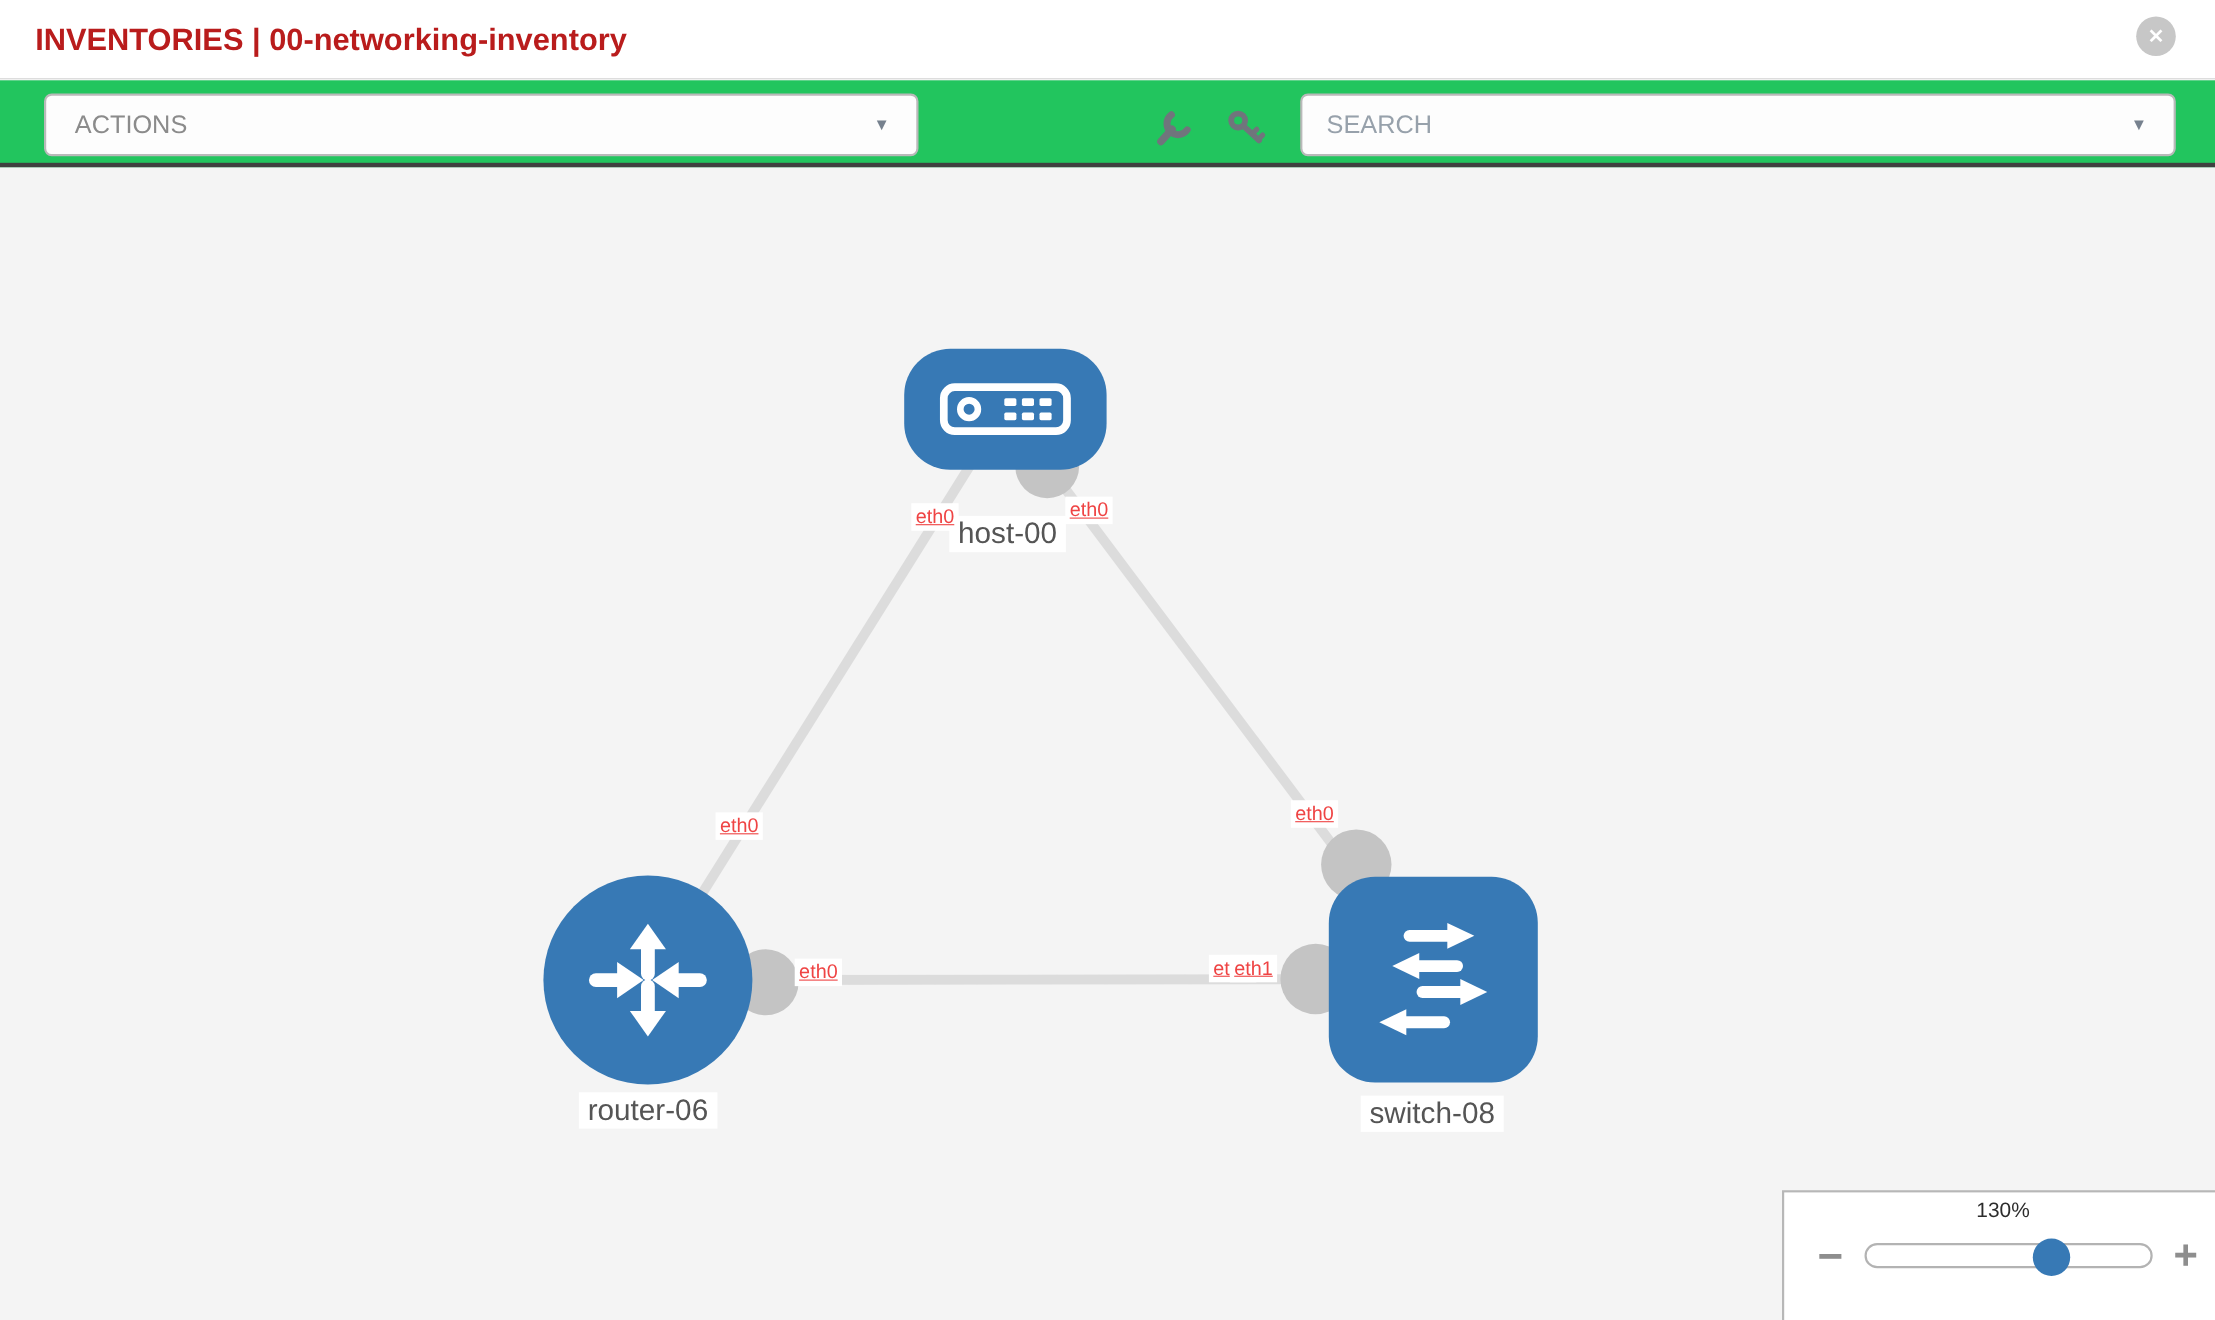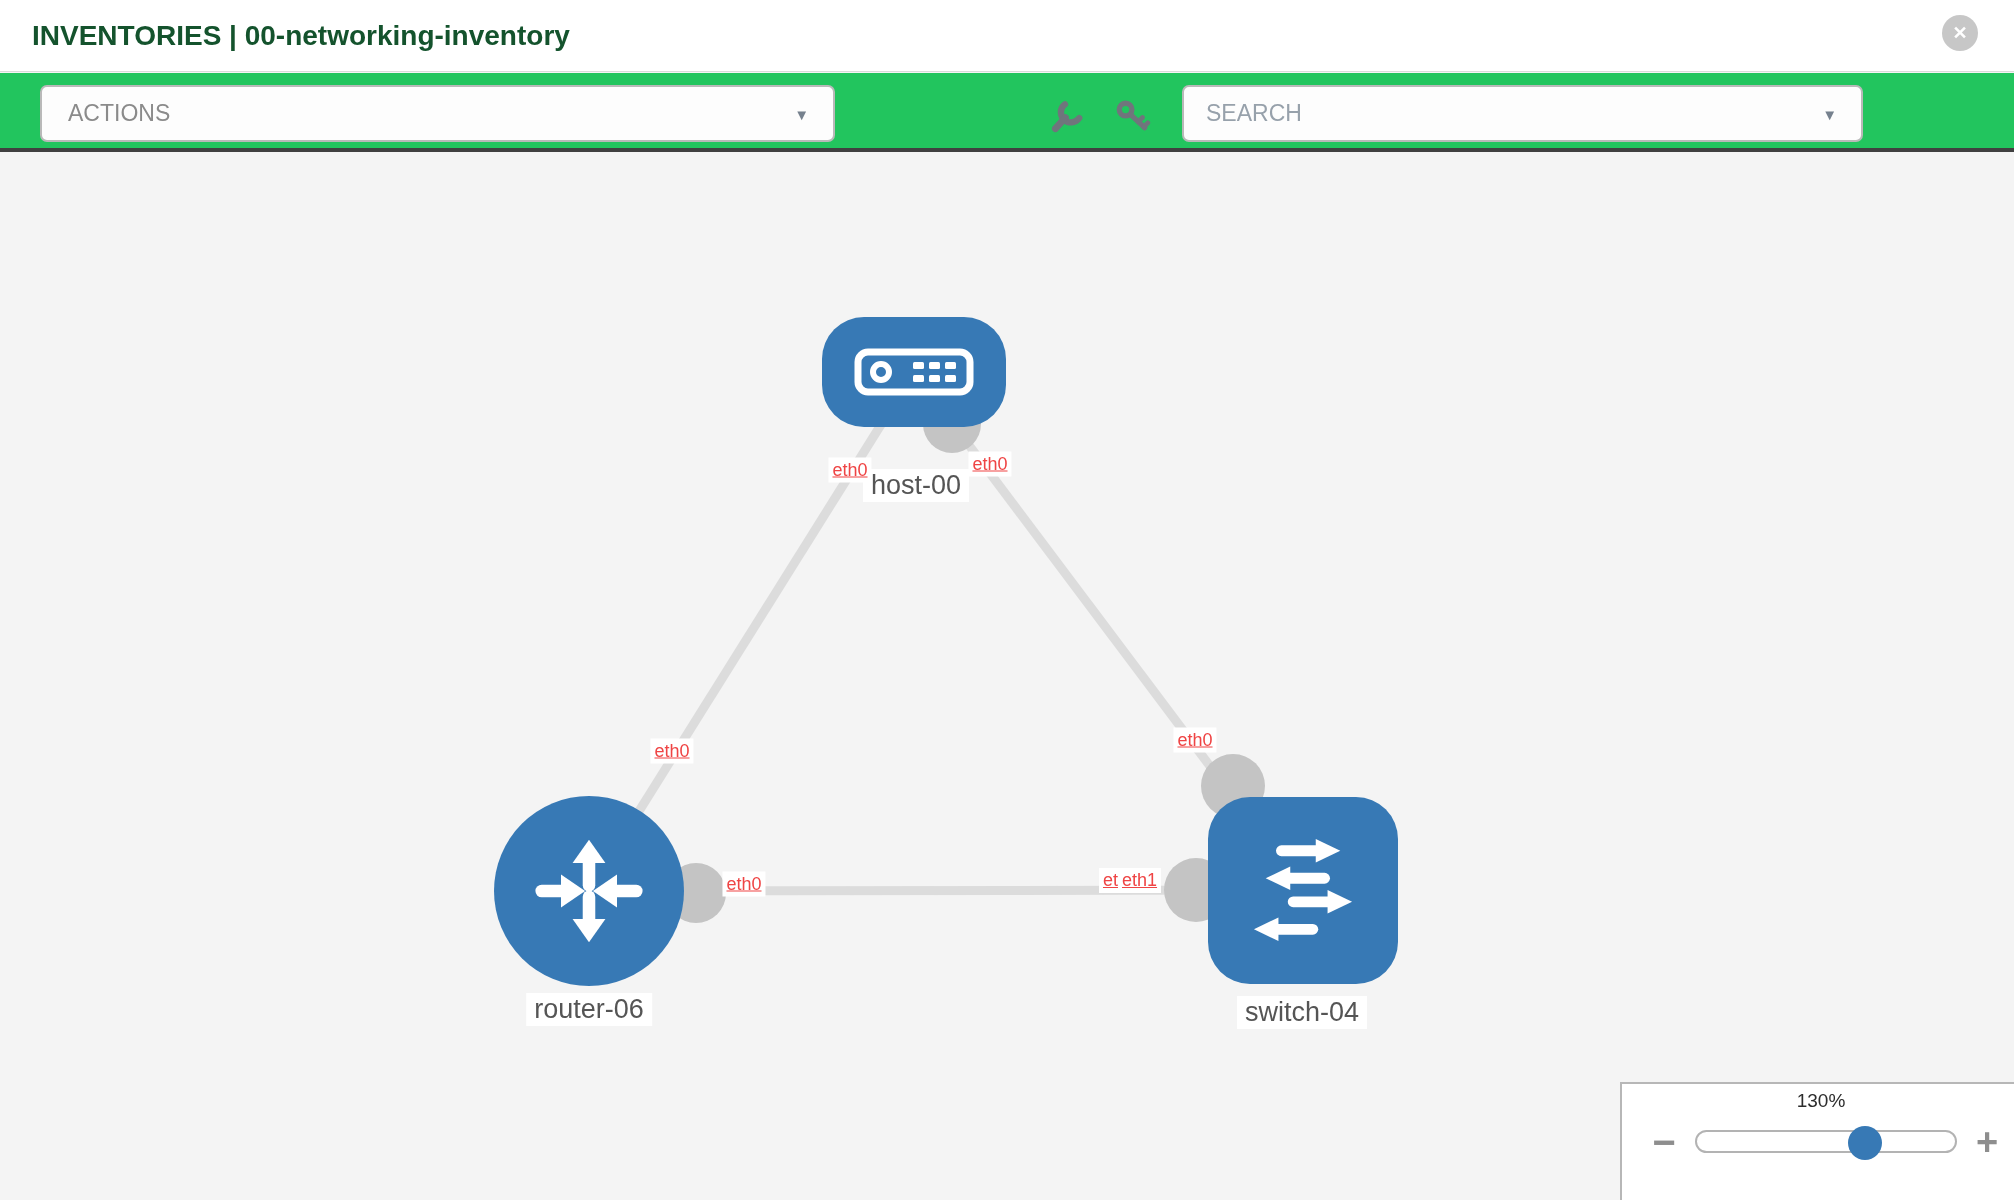--- a/index.html
+++ b/index.html
@@ -10,41 +10,41 @@
     font-family:"Liberation Sans", sans-serif;
   }
 
   
   .header {
     position:absolute; left:0; top:0; width:2014px; height:72px;
     background:#ffffff; border-bottom:1px solid #dadada; z-index:10;
   }
   .title {
     position:absolute; left:32px; top:50%; transform:translateY(-50%);
-    font-size:28px; font-weight:bold; color:#14532d; white-space:nowrap;
+    font-size:28px; font-weight:bold; color:#b91c1c; white-space:nowrap;
   }
   .close-btn {
     position:absolute; left:1942px; top:15px; width:36px; height:36px;
     border-radius:50%; background:#c7c7c7; color:#ffffff;
     display:flex; align-items:center; justify-content:center;
     font-size:18px; font-weight:bold; cursor:pointer;
   }
 
   
   .toolbar {
     position:absolute; left:0; top:73px; width:2014px; height:79px;
     background:#22c55e; border-bottom:4px solid #404040; z-index:9;
   }
   .dropdown {
     position:absolute; top:12px; height:57px;
     background:#fdfdfd; border:2px solid #b9b9b9; border-radius:7px;
     display:flex; align-items:center; cursor:pointer;
   }
   .dd-actions { left:40px;  width:795px; padding:0 26px; }
-  .dd-search  { left:1182px; width:681px; padding:0 22px; }
+  .dd-search  { left:1182px; width:796px; padding:0 22px; }
   .dd-label   { font-size:23px; color:#8b8b8b; }
   .dd-search .dd-label { color:#97a1ab; }
   .caret {
     position:absolute; right:24px; top:50%; transform:translateY(-50%);
     font-size:15px; color:#76818e;
   }
   .tool-btn {
     position:absolute; top:23px; width:42px; height:42px;
     display:flex; align-items:center; justify-content:center; cursor:pointer;
   }
@@ -196,21 +196,21 @@
       <line x1="44" y1="66" x2="82" y2="66"></line>
         <polygon points="104,66 79,54 79,78" stroke="none"></polygon>
       <line x1="64" y1="94" x2="26" y2="94"></line>
         <polygon points="4,94 29,82 29,106" stroke="none"></polygon>
     </g>
   </svg>
 </div>
 
 <div class="node-label lbl-host">host-00</div>
 <div class="node-label lbl-router">router-06</div>
-<div class="node-label lbl-switch">switch-04</div>
+<div class="node-label lbl-switch">switch-08</div>
 
 <div class="iface if-host-left">eth0</div>
 <div class="iface if-host-right">eth0</div>
 <div class="iface if-router-top">eth0</div>
 <div class="iface if-router-right">eth0</div>
 <div class="iface if-switch-top">eth0</div>
 <div class="iface if-switch-left-under">eth1</div>
 <div class="iface if-switch-left-over">eth1</div>
 
 <div class="zoom-panel">

